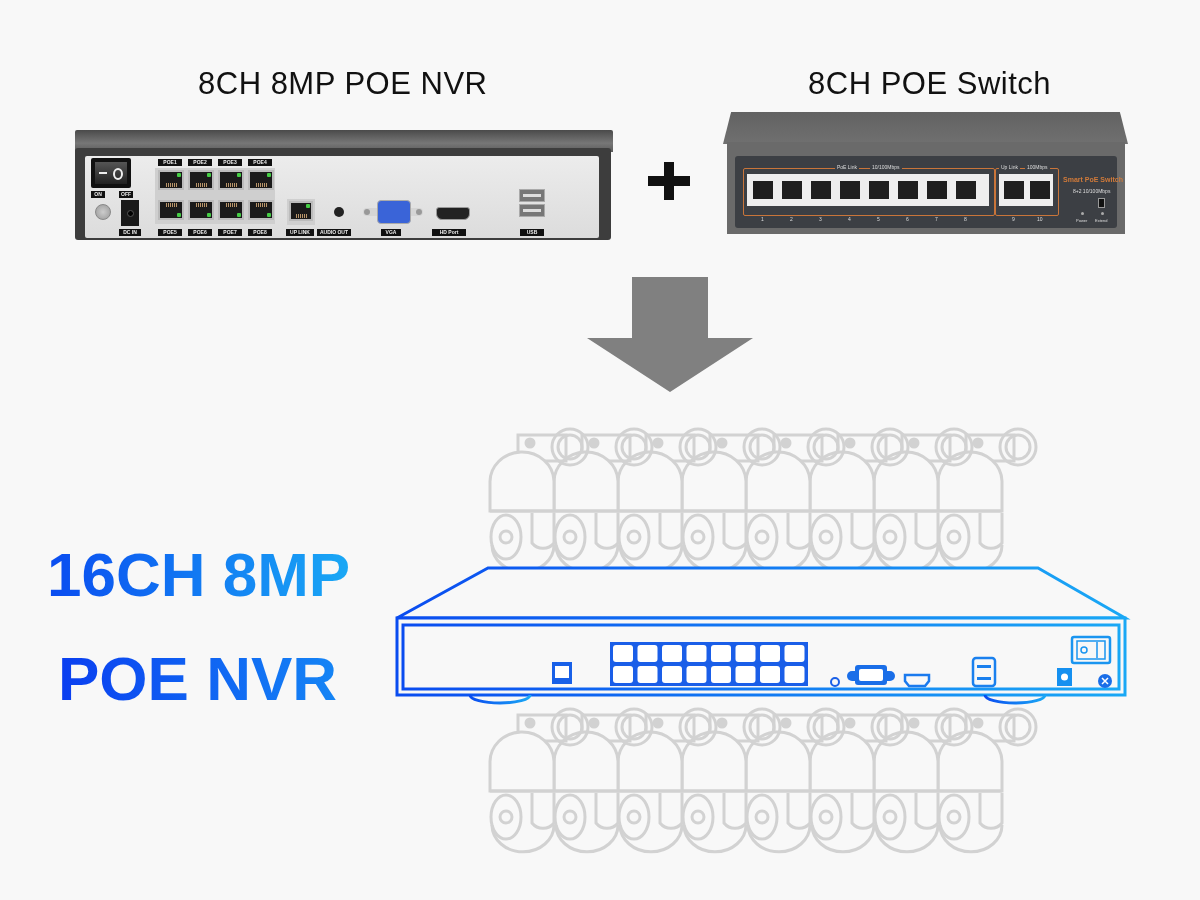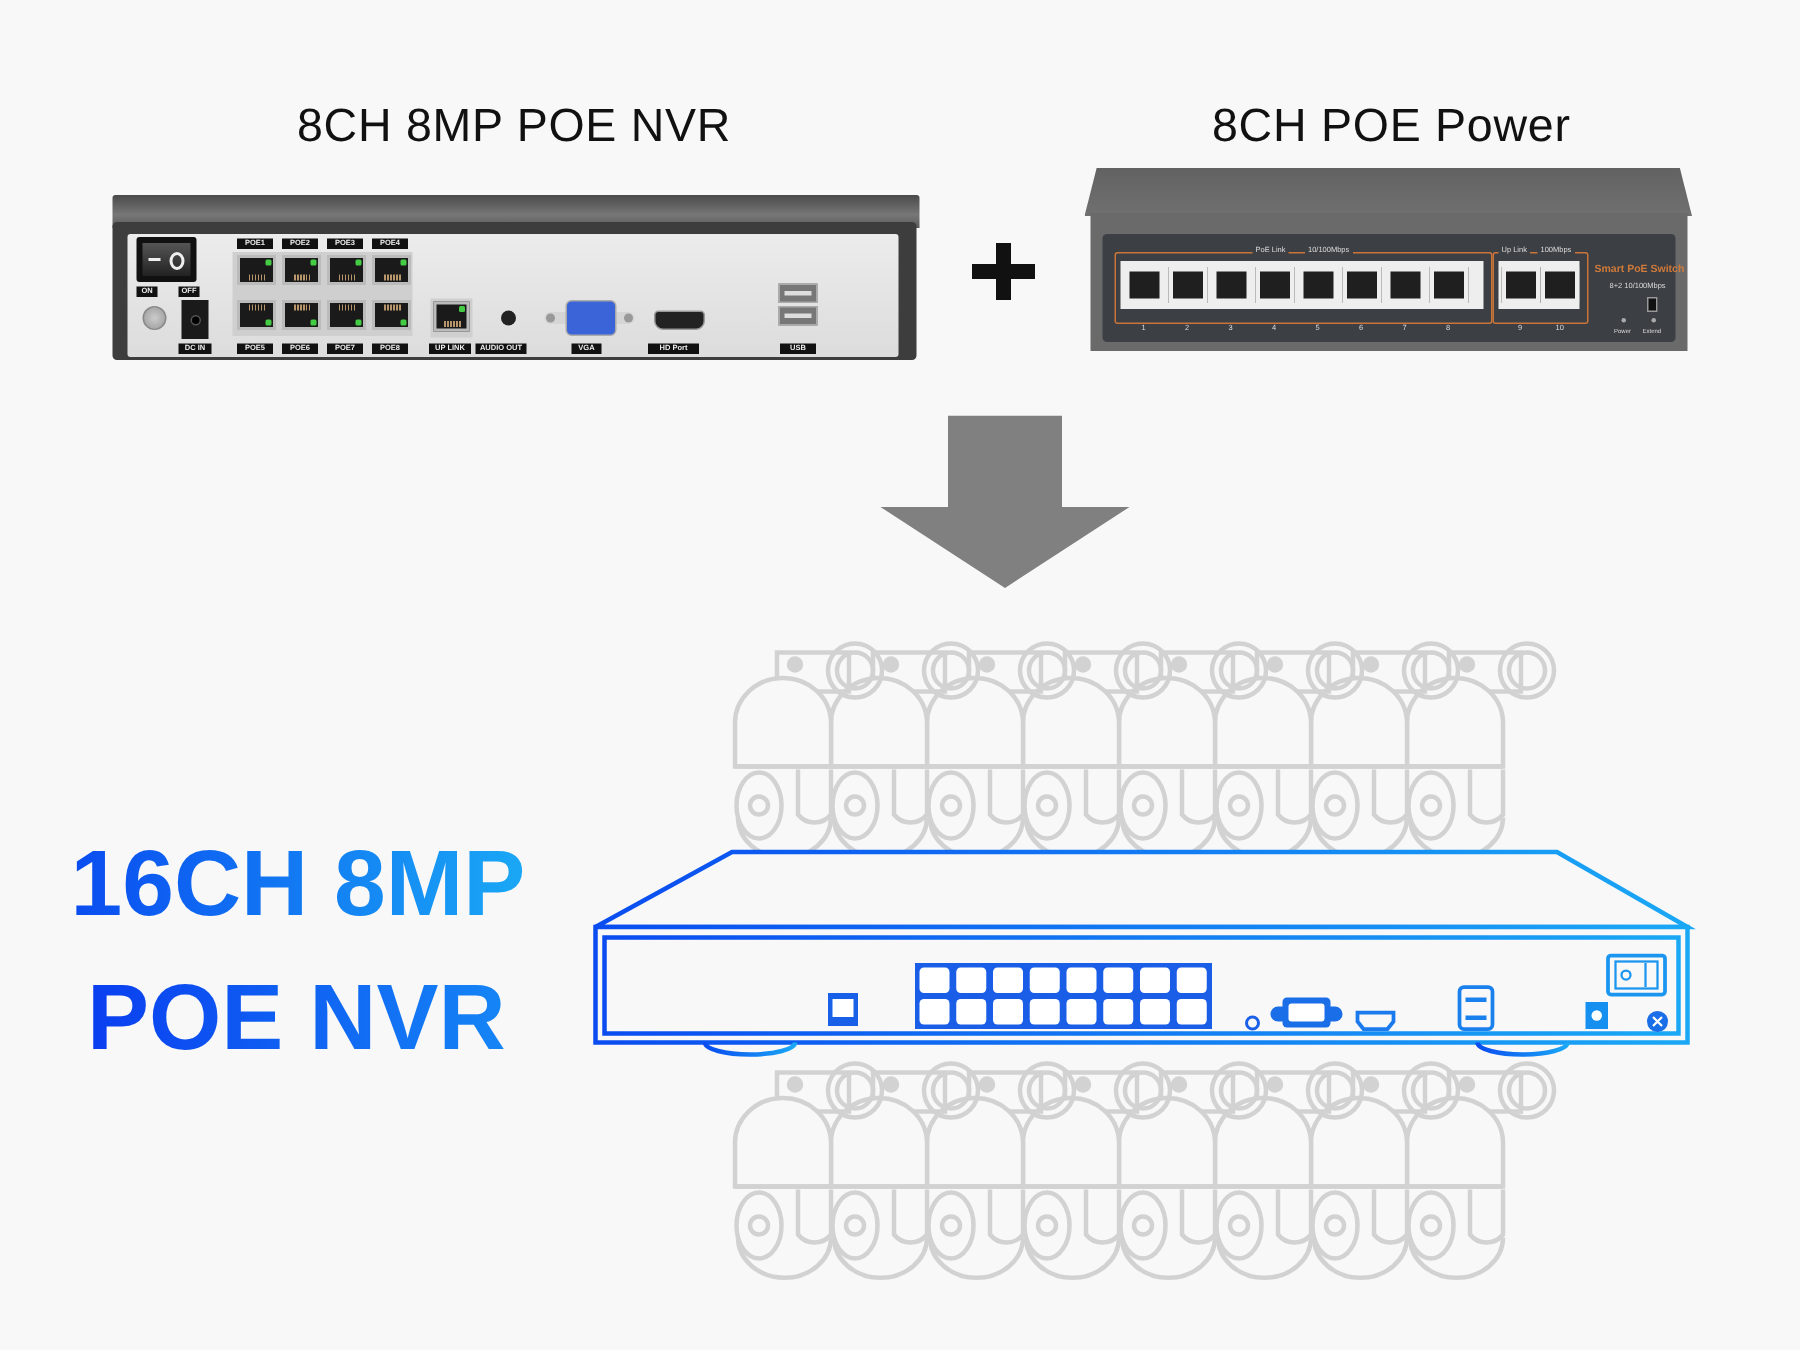--- a/index.html
+++ b/index.html
@@ -29,30 +29,30 @@
   .sw-front { position:absolute; left:4px; top:30px; width:398px; height:92px; background:#6a6a6a; }
   .sw-panel { position:absolute; left:8px; top:14px; width:382px; height:72px; background:#3c3f44; border-radius:3px; }
   .sw-port { position:absolute; top:22px; width:26px; height:24px; background:#1f1f1f; border:3px solid #eee; box-sizing:border-box; }
   .sw-small { position:absolute; color:#ddd; font-size:5px; white-space:nowrap; }
 
   
   #arrow { left:585px; top:277px; width:170px; height:116px; }
 
   
   .big { font-weight:bold; font-size:62px; white-space:nowrap; line-height:1; }
-  #big1 { left:47px; top:559px; background:linear-gradient(90deg,#0a4cf0,#1aa8f5); -webkit-background-clip:text; background-clip:text; color:transparent; }
+  #big1 { left:47px; top:544px; background:linear-gradient(90deg,#0a4cf0,#1aa8f5); -webkit-background-clip:text; background-clip:text; color:transparent; }
   #big2 { left:58px; top:648px; background:linear-gradient(90deg,#0a3ef0,#1585f5); -webkit-background-clip:text; background-clip:text; color:transparent; }
 
   svg { display:block; }
 </style>
 </head>
 <body>
 
 <div id="nvr-title" class="abs title">8CH 8MP POE NVR</div>
-<div id="switch-title" class="abs title">8CH POE Power</div>
+<div id="switch-title" class="abs title">8CH POE Switch</div>
 
 <div id="nvr8" class="abs">
   <div class="nvr-top"></div>
   <div class="nvr-front">
     <div class="nvr-panel">
 
       <div class="abs" style="left:6px;top:2px;width:40px;height:30px;background:#111;border-radius:2px;">
         <div style="position:absolute;left:4px;top:4px;width:32px;height:22px;background:linear-gradient(#555,#222);"></div>
         <div style="position:absolute;left:8px;top:14px;width:8px;height:2px;background:#eee;"></div>
         <div style="position:absolute;left:22px;top:10px;width:6px;height:8px;border:2px solid #eee;border-radius:50%;"></div>

